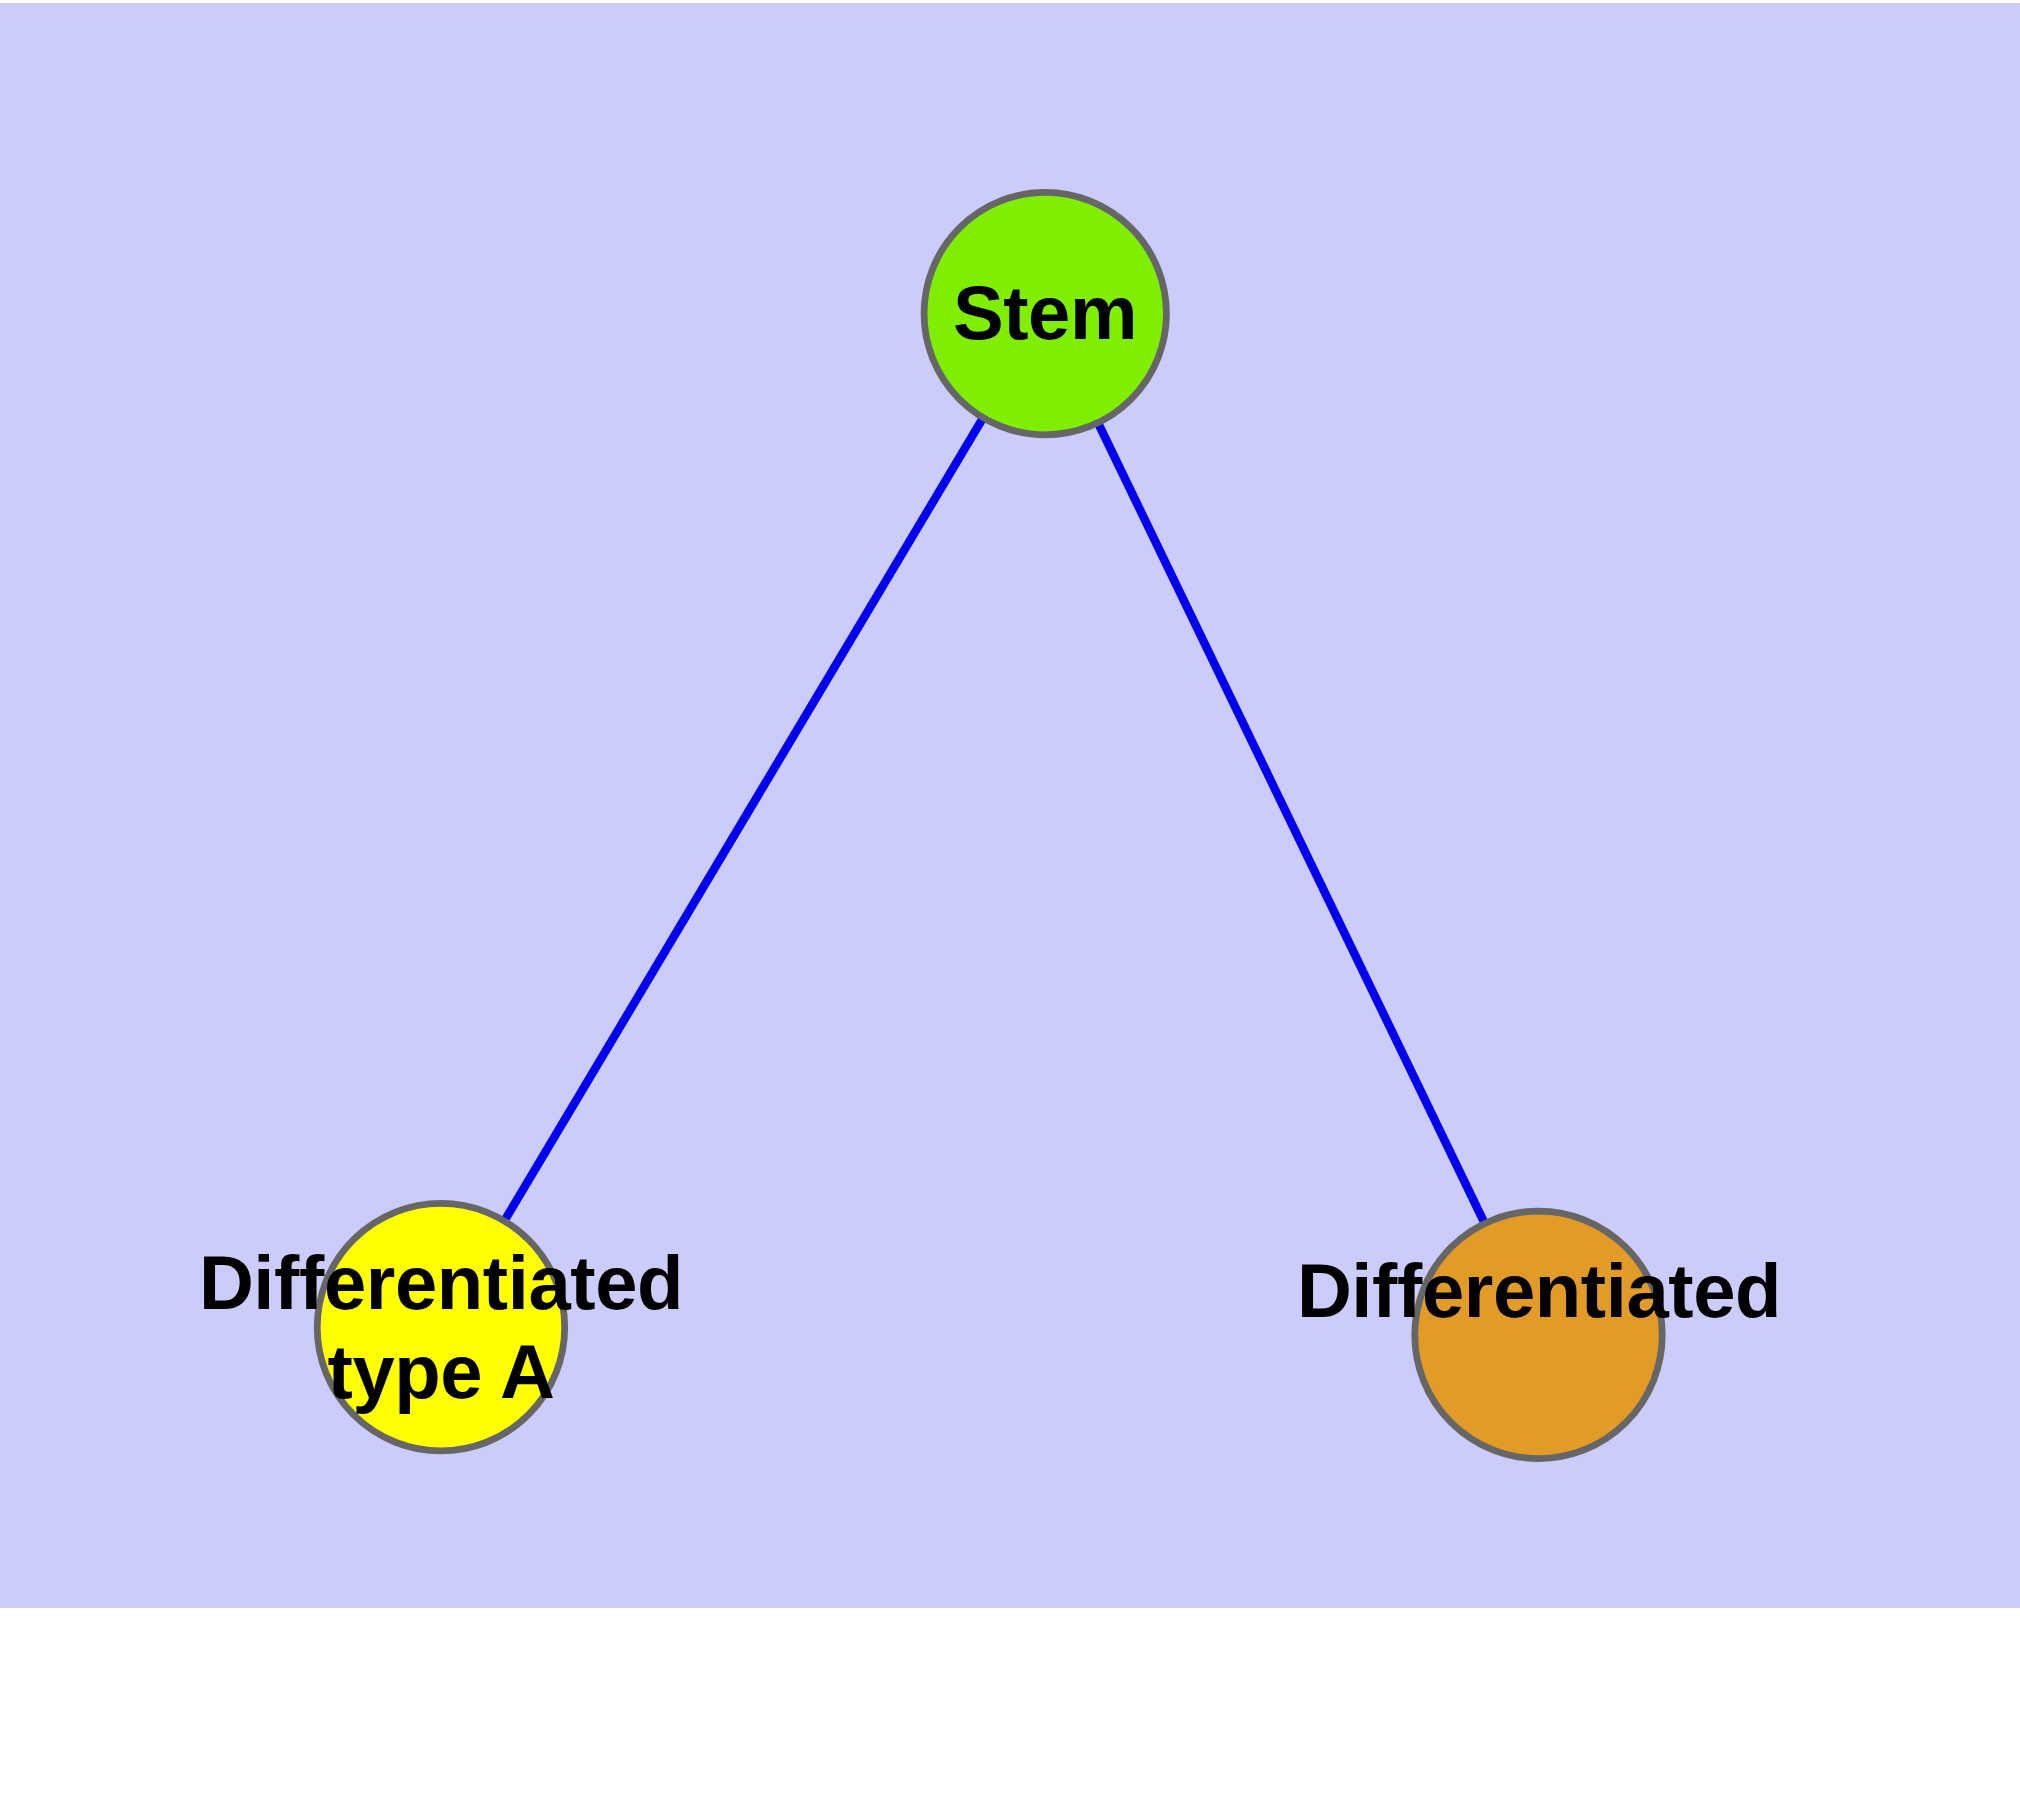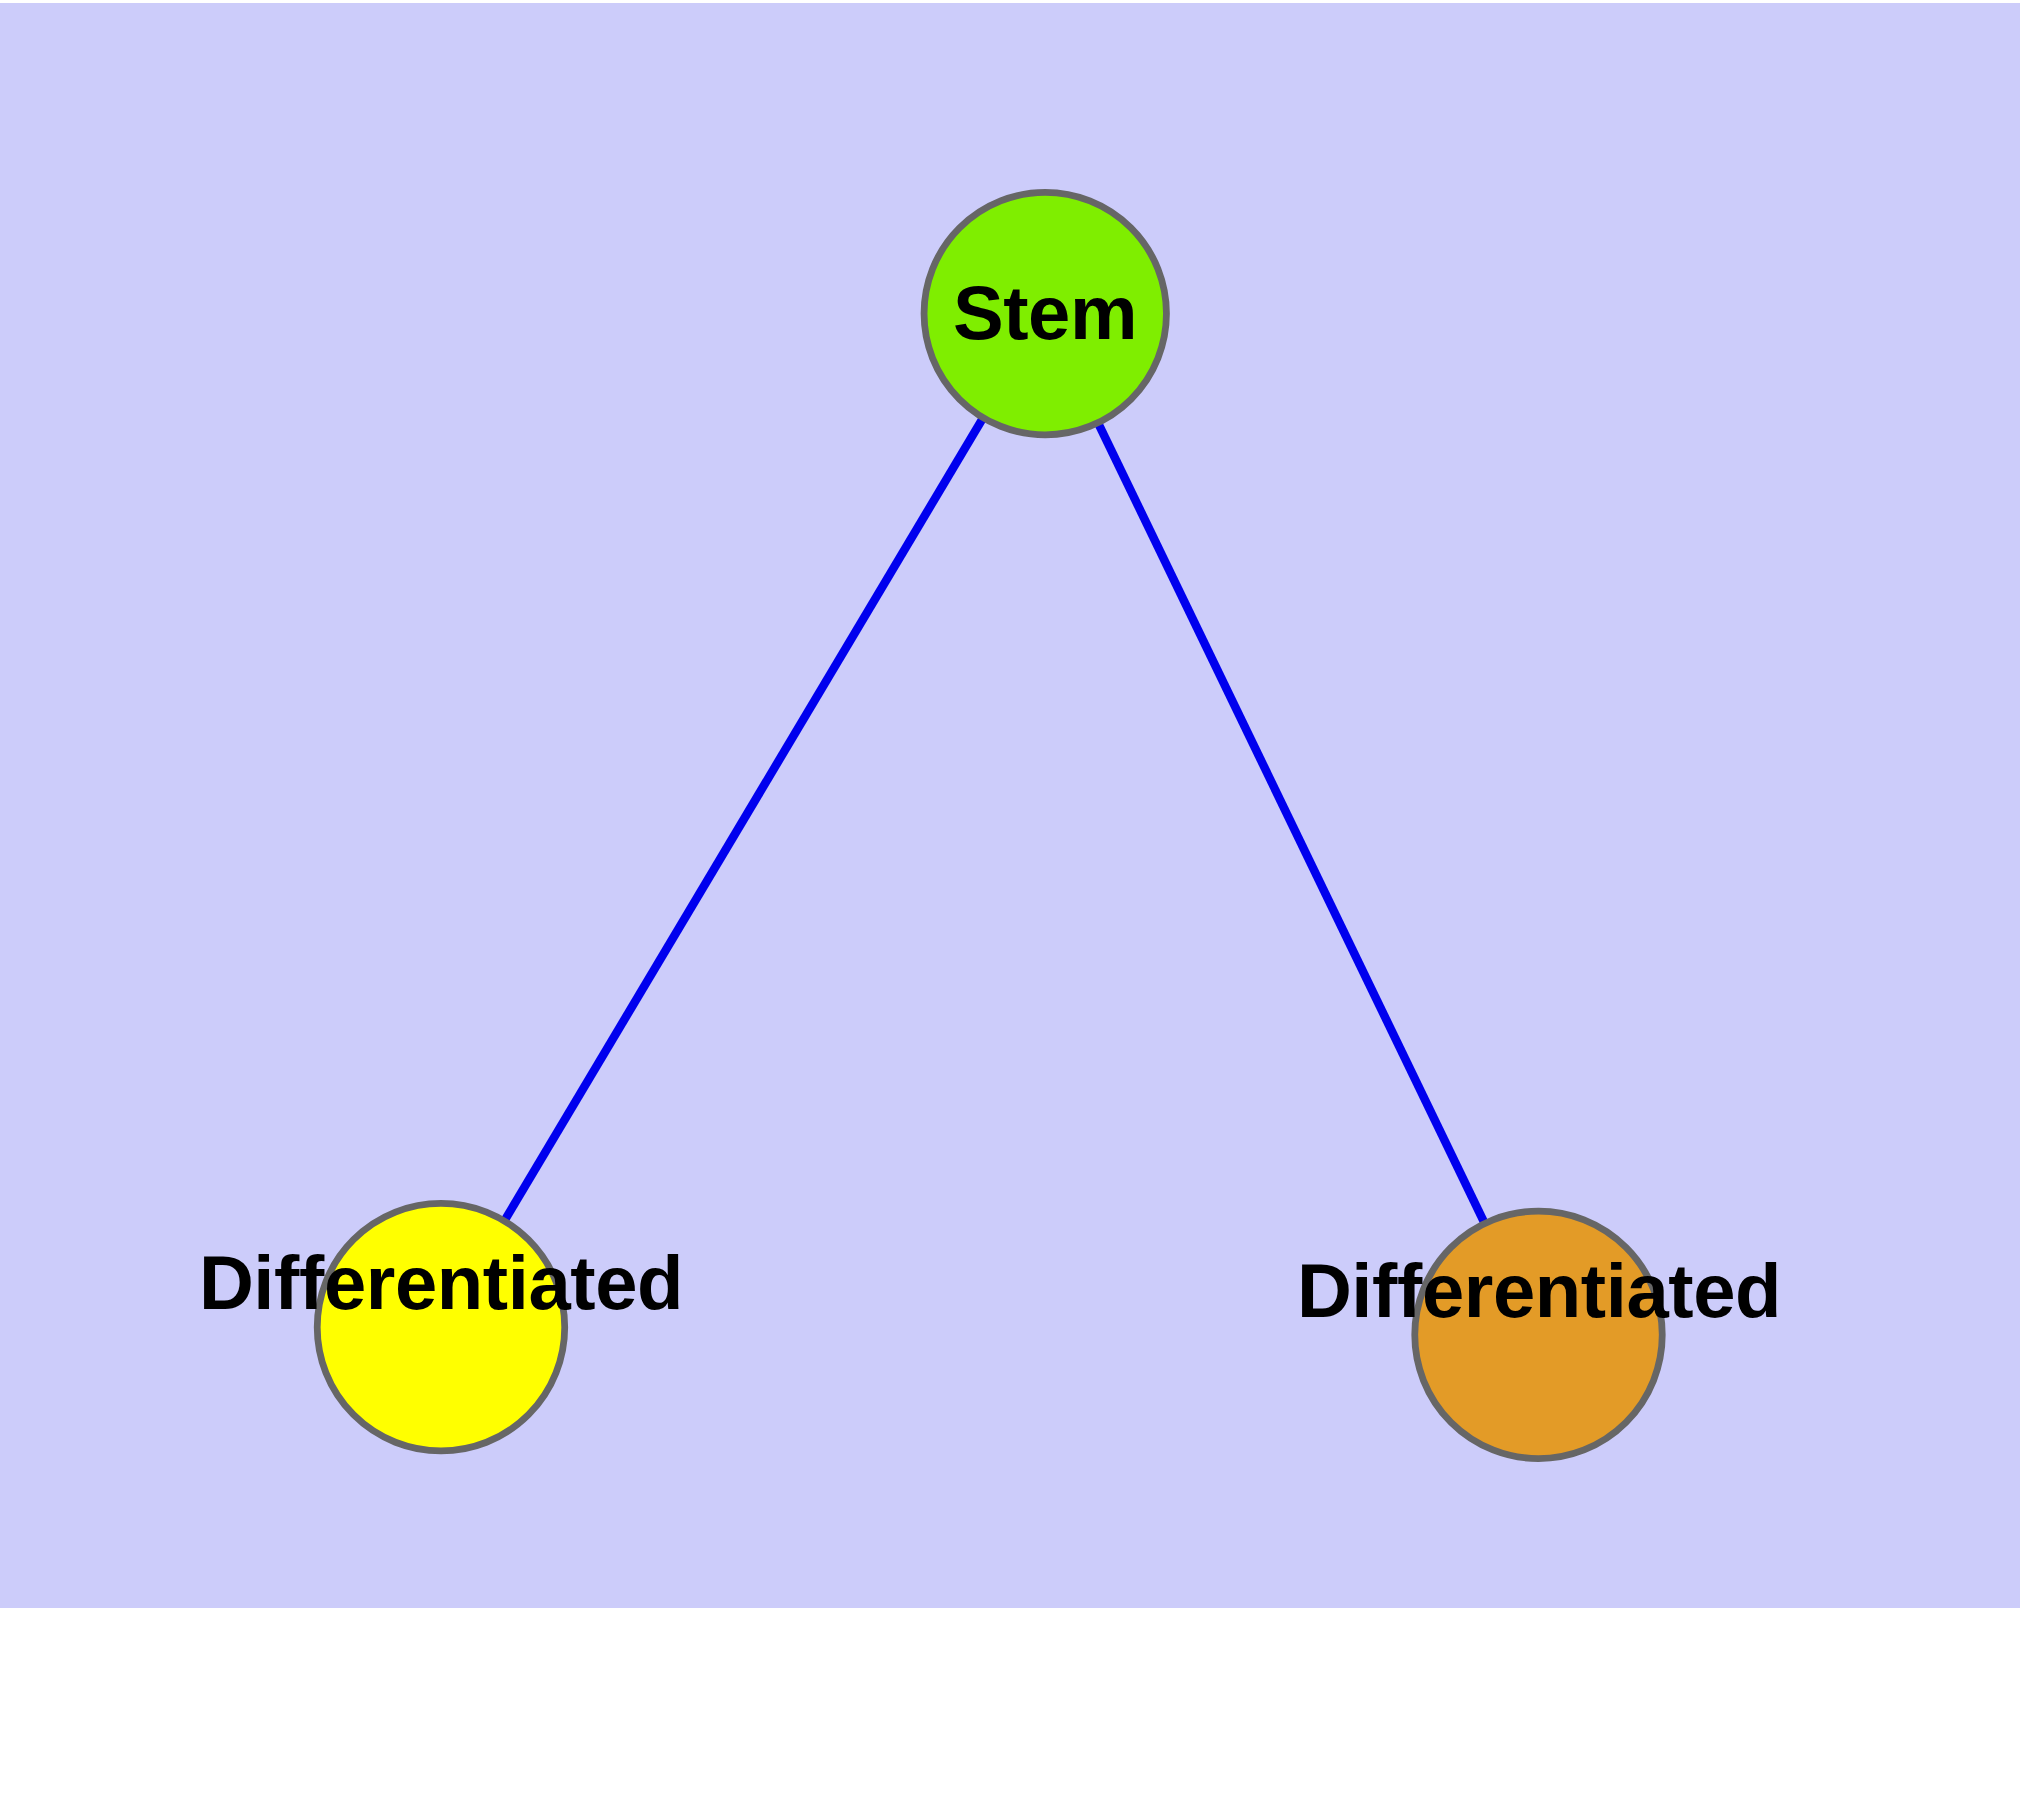--- a/index.html
+++ b/index.html
@@ -74,18 +74,18 @@
 
     <g>
       <circle cx="1233" cy="370" r="143" fill="#7fee00" stroke="#666666" stroke-width="8"></circle>
       <circle cx="520" cy="1566" r="146" fill="#ffff00" stroke="#666666" stroke-width="8"></circle>
       <circle cx="1815" cy="1575" r="146" fill="#e39b27" stroke="#666666" stroke-width="8"></circle>
     </g>
   </svg>
 
   <div class="node-label" id="label-stem">Stem</div>
 
-  <div class="node-label" id="label-diff-a"><span>Differentiated</span><br></div>
+  <div class="node-label" id="label-diff-a"><span>Differentiated</span><br><span>type A</span></div>
 
   <div class="node-label" id="label-diff-b"><span>Differentiated</span><br></div>
 
 </div>
 
 
 </body></html>

